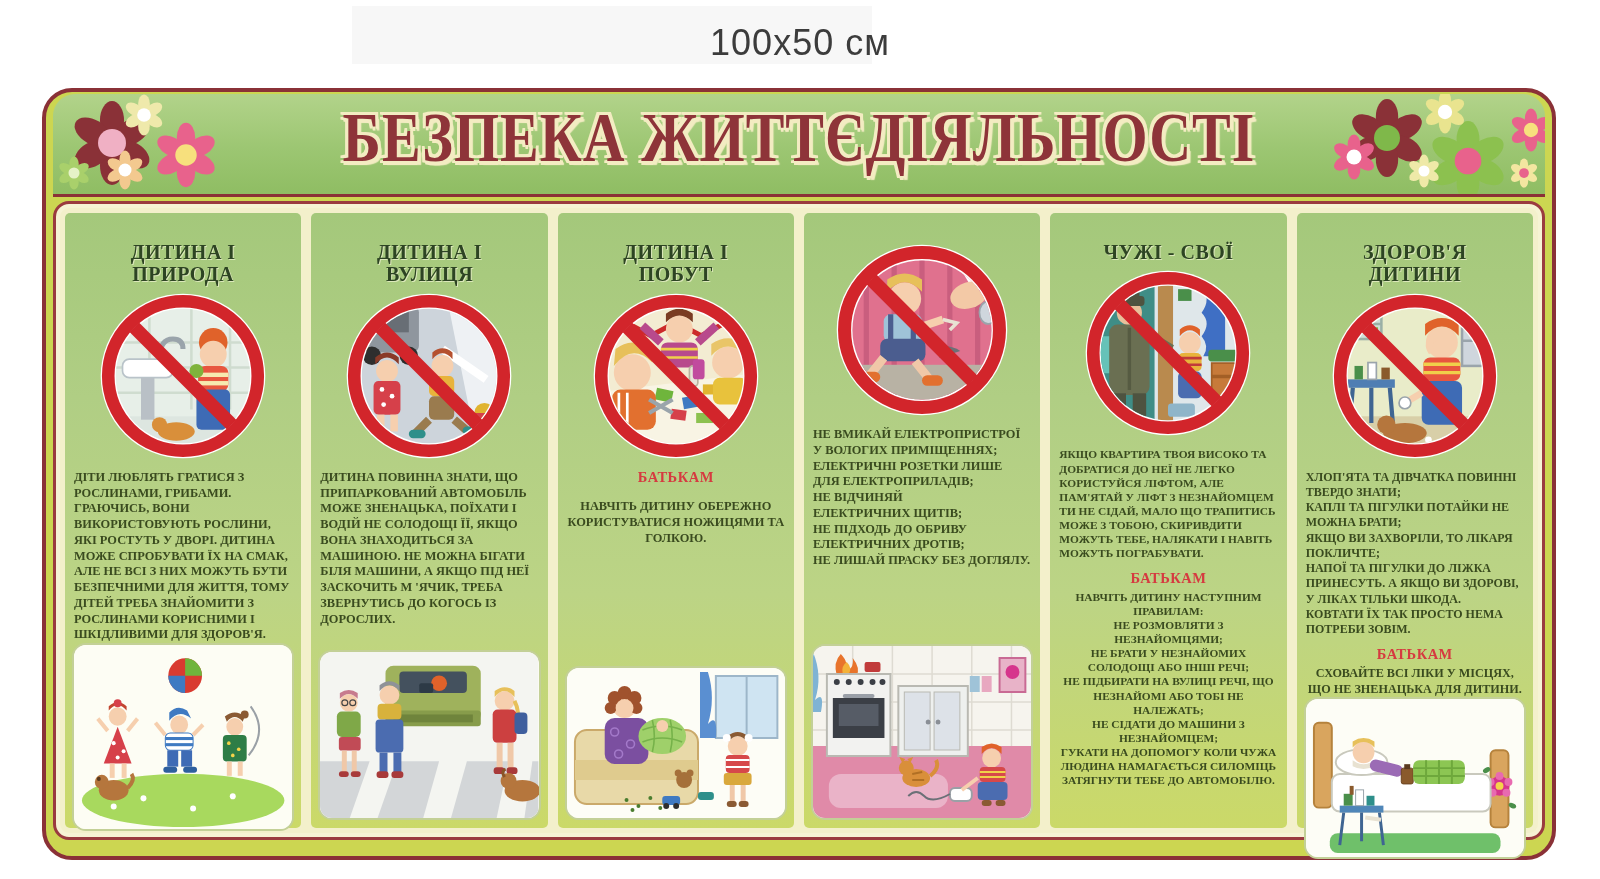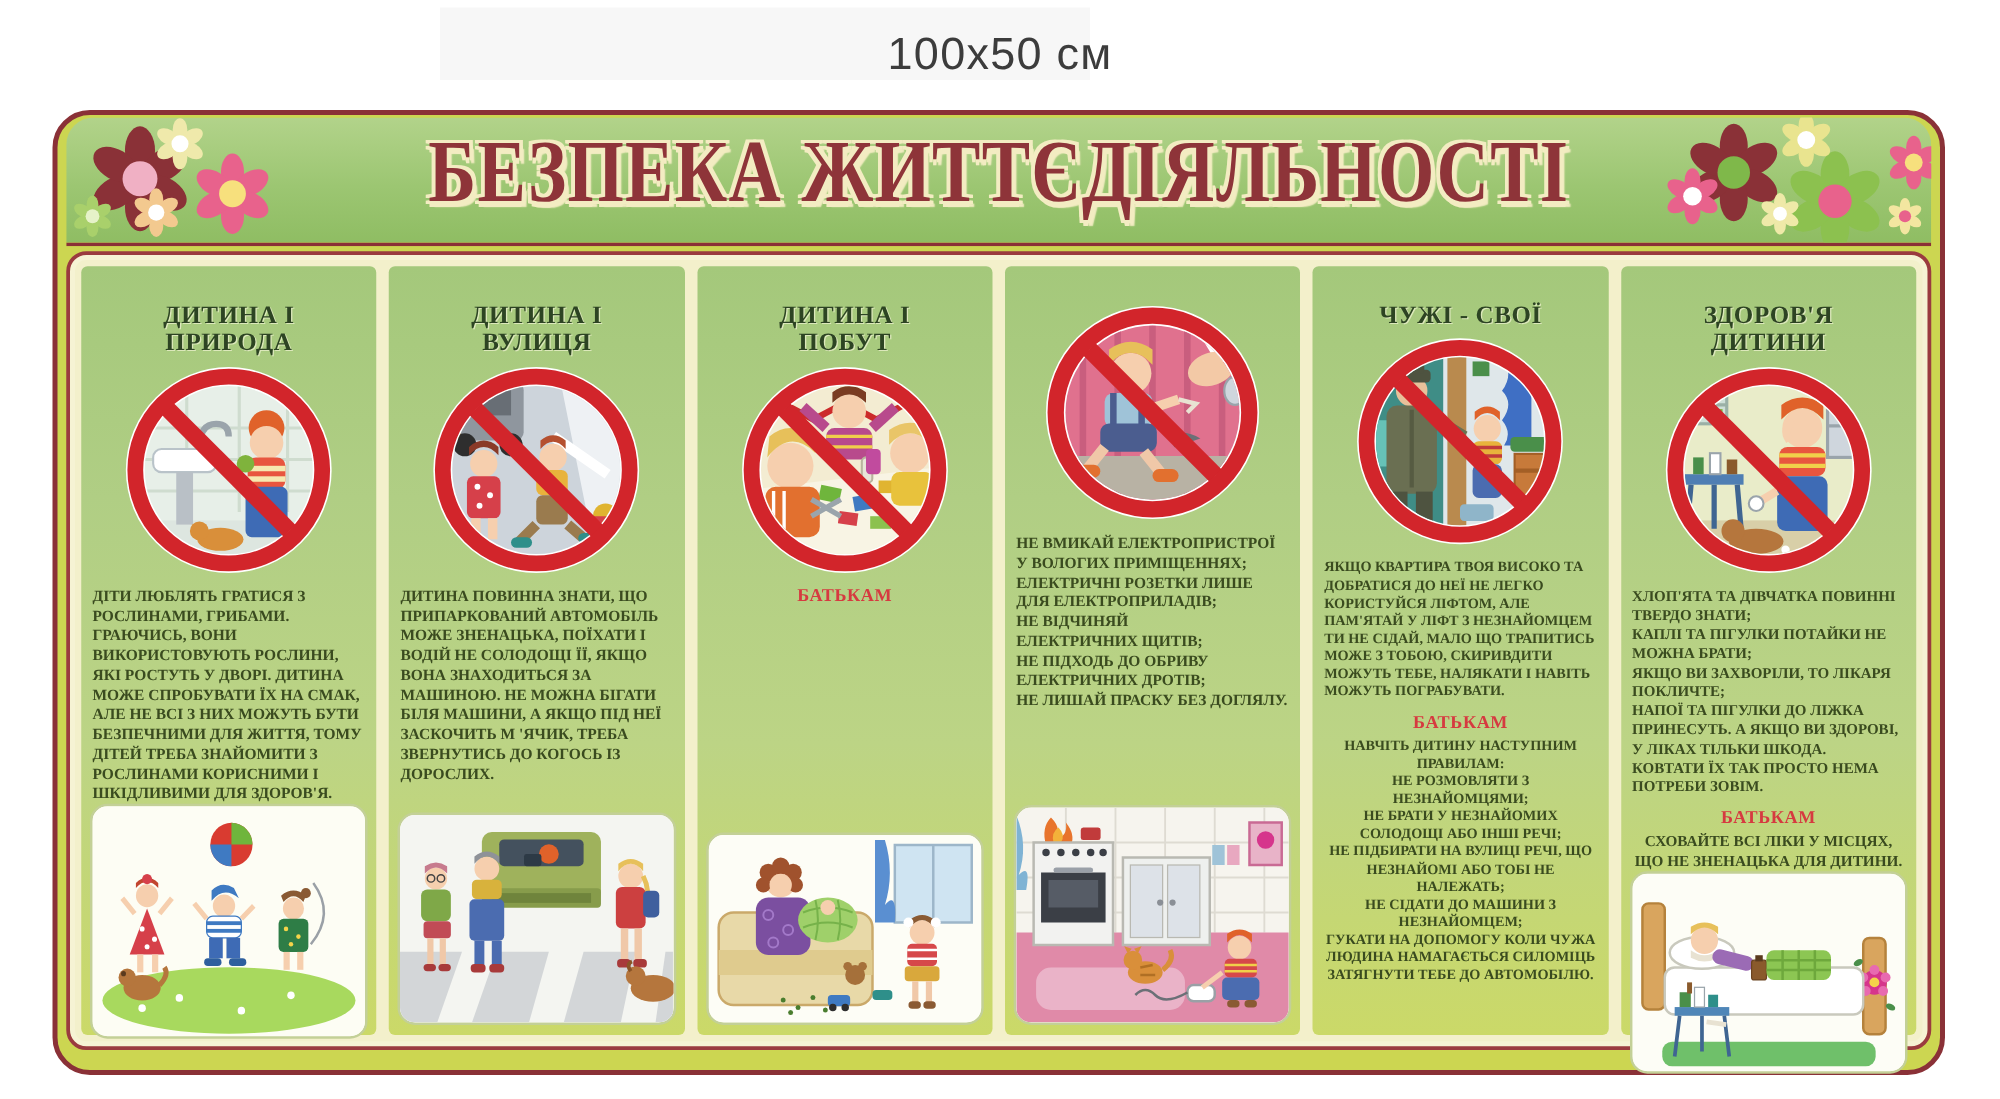--- a/index.html
+++ b/index.html
@@ -337,20 +337,21 @@
           <path d="M34 72 L48 64 M34 64 L48 72" stroke="#9aa4ab" stroke-width="2.5"></path>
           <circle cx="81" cy="42" r="9.5" fill="#f6cfae"></circle>
           <path d="M71 38 Q81 27 91 38 L91 31 Q81 24 71 31 Z" fill="#e9c568"></path>
           <rect x="72" y="51" width="20" height="16" rx="4" fill="#e8c23c"></rect>
           <rect x="60" y="40" width="7" height="12" rx="2" fill="#c14b9e"></rect>
         </g>
         <line x1="21" y1="21" x2="79" y2="79" stroke="#d2252b" stroke-width="8"></line>
         <circle cx="50" cy="50" r="44.5" fill="none" stroke="#d2252b" stroke-width="7.5"></circle>
       </svg>
       <div class="parents-label">БАТЬКАМ</div>
+      <div class="extra-text">НАВЧІТЬ ДИТИНУ ОБЕРЕЖНО КОРИСТУВАТИСЯ НОЖИЦЯМИ ТА ГОЛКОЮ.</div>
       <div class="illus">
         <svg viewBox="0 0 220 150" preserveAspectRatio="none">
           <rect width="220" height="150" fill="#fdfdf6"></rect>
           <rect x="150" y="8" width="62" height="62" fill="#cfe4f2" stroke="#9db6c9" stroke-width="2"></rect>
           <line x1="181" y1="8" x2="181" y2="70" stroke="#9db6c9" stroke-width="2"></line>
           <path d="M142 4 Q150 30 142 56 Q152 44 150 70 L134 70 L134 4 Z" fill="#5a8fd1"></path>
           <rect x="8" y="62" width="124" height="74" rx="12" fill="#e8d9a8" stroke="#caa96a" stroke-width="2"></rect>
           <rect x="8" y="92" width="124" height="20" fill="#dfcb8e"></rect>
           <circle cx="58" cy="38" r="12" fill="#f6cfae"></circle>
           <g fill="#a0522d">

